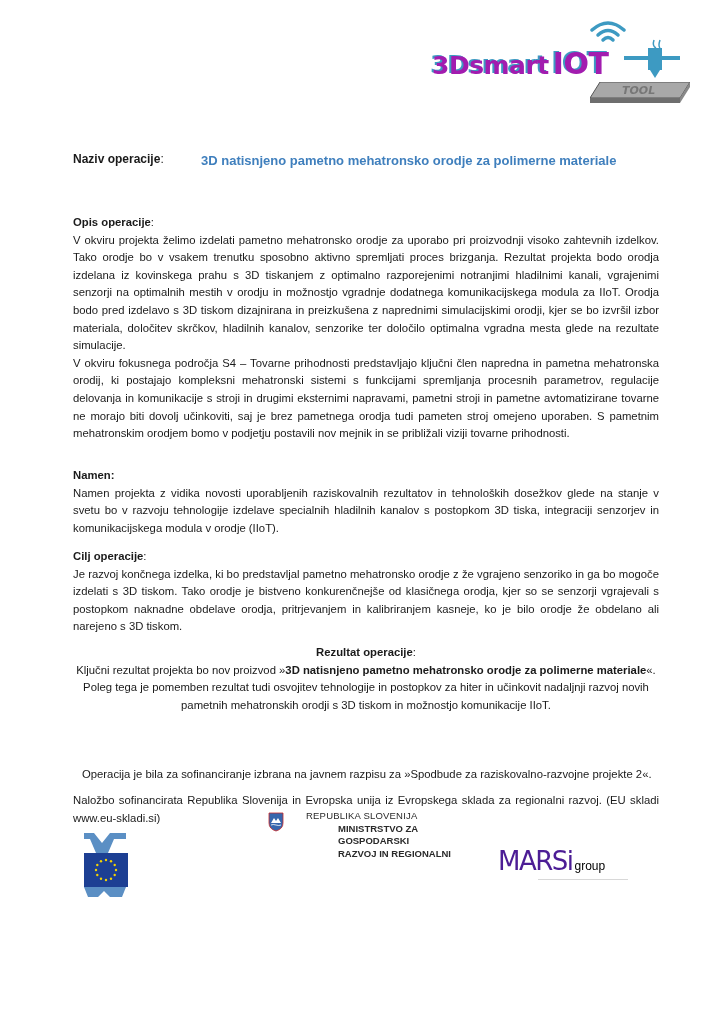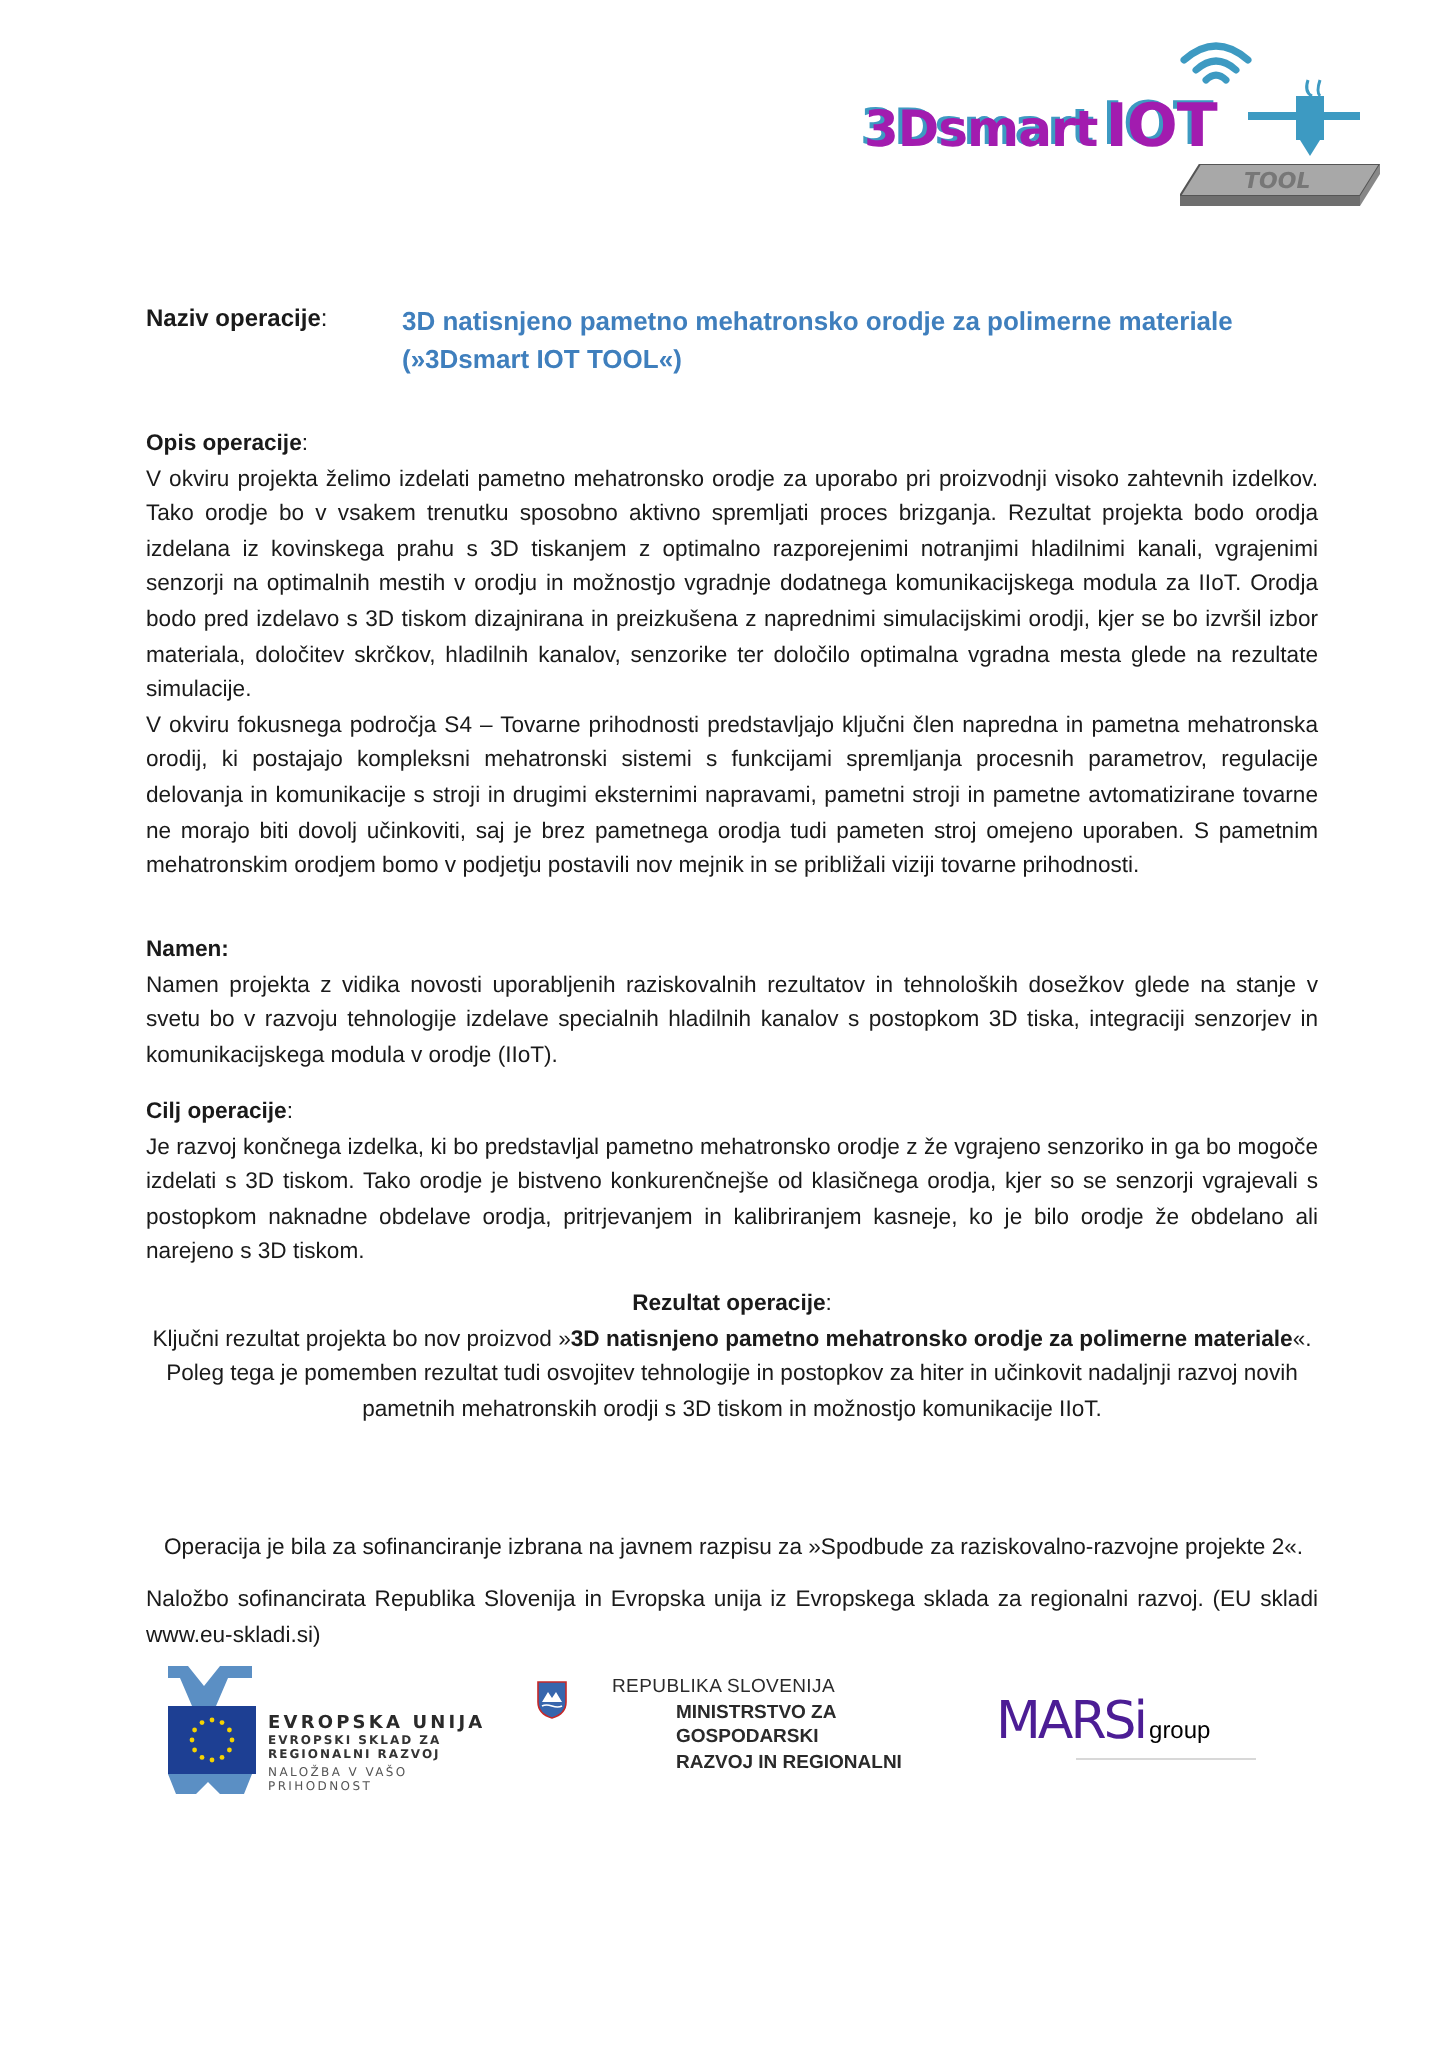--- a/index.html
+++ b/index.html
@@ -38,21 +38,21 @@
   
   .eu-logo { position:absolute; left:82px; top:833px; width:170px; height:62px; }
   .eu-flag { position:absolute; left:2px; top:20px; width:44px; height:34px; background:#1d3f93; }
   .eu-shape-top { position:absolute; left:0; top:0; width:46px; height:20px; }
   .eu-shape-bot { position:absolute; left:0; top:54px; width:46px; height:10px; }
   .eu-text { position:absolute; left:52px; top:24px; color:#3a3a3a; font-family:"DejaVu Sans", sans-serif; }
   .eu-text .l1 { font-size:9px; letter-spacing:1.6px; font-weight:bold; color:#2a2a2a; }
   .eu-text .l2, .eu-text .l3 { font-size:6px; letter-spacing:1px; font-weight:bold; color:#333; }
   .eu-text .l4 { font-size:6px; letter-spacing:1.2px; color:#555; margin-top:2px; }
 
-  .rs-logo { position:absolute; left:266px; top:832px; width:200px; height:50px; }
+  .rs-logo { position:absolute; left:266px; top:804px; width:200px; height:50px; }
   .rs-crest { position:absolute; left:2px; top:8px; width:16px; height:20px; }
   .rs-text { position:absolute; left:40px; top:6px; font-size:9.5px; line-height:12.5px; color:#2a2a2a; }
   .rs-text .t1 { letter-spacing:0.2px; }
   .rs-text .t2, .rs-text .t3 { font-weight:bold;padding-left:32px; }
 
   .marsi-logo { position:absolute; left:498px; top:846px; width:130px; height:36px; }
   .marsi-logo .m { font-size:26px; color:#4c1d95; letter-spacing:-1.5px; font-family:"DejaVu Sans", sans-serif; }
   .marsi-logo .g { font-size:12px; color:#000000; margin-left:2px; }
   .marsi-logo .line { position:absolute; left:40px; top:33px; width:90px; height:1px; background:#d8d8d8; }
 </style>
@@ -82,21 +82,20 @@
       <polygon points="90,16 100,0 100,5 90,21" fill="#888"></polygon>
       <text x="32" y="12" font-size="11" font-style="italic" font-weight="bold" fill="#777" font-family="DejaVu Sans, sans-serif">TOOL</text>
     </svg>
   </div>
 
   <div class="label-naziv">
     <span>Naziv operacije</span><span style="font-weight:normal">:</span>
   </div>
   <div class="title-blue">
     <div>3D natisnjeno pametno mehatronsko orodje za polimerne materiale</div>
-    <div>(»3Dsmart IOT TOOL«)</div>
   </div>
 
   <div class="section sec-opis">
     <span class="h"><span>Opis operacije</span><span class="colon">:</span></span>
     <p>V okviru projekta želimo izdelati pametno mehatronsko orodje za uporabo pri proizvodnji visoko zahtevnih izdelkov. Tako orodje bo v vsakem trenutku sposobno aktivno spremljati proces brizganja. Rezultat projekta bodo orodja izdelana iz kovinskega prahu s 3D tiskanjem z optimalno razporejenimi notranjimi hladilnimi kanali, vgrajenimi senzorji na optimalnih mestih v orodju in možnostjo vgradnje dodatnega komunikacijskega modula za IIoT. Orodja bodo pred izdelavo s 3D tiskom dizajnirana in preizkušena z naprednimi simulacijskimi orodji, kjer se bo izvršil izbor materiala, določitev skrčkov, hladilnih kanalov, senzorike ter določilo optimalna vgradna mesta glede na rezultate simulacije.</p>
     <p>V okviru fokusnega področja S4 – Tovarne prihodnosti predstavljajo ključni člen napredna in pametna mehatronska orodij, ki postajajo kompleksni mehatronski sistemi s funkcijami spremljanja procesnih parametrov, regulacije delovanja in komunikacije s stroji in drugimi eksternimi napravami, pametni stroji in pametne avtomatizirane tovarne ne morajo biti dovolj učinkoviti, saj je brez pametnega orodja tudi pameten stroj omejeno uporaben. S pametnim mehatronskim orodjem bomo v podjetju postavili nov mejnik in se približali viziji tovarne prihodnosti.</p>
   </div>
 
   <div class="section sec-namen">
     <span class="h"><span>Namen</span><span>:</span></span>
@@ -135,26 +134,20 @@
             <circle cx="13.3" cy="22" r="1.2"></circle>
           <circle cx="12" cy="17" r="1.2"></circle>
             <circle cx="13.3" cy="12" r="1.2"></circle>
             <circle cx="17" cy="8.3" r="1.2"></circle>
         </g>
       </svg>
     </div>
     <svg class="eu-shape-bot" viewBox="0 0 46 10">
       <path d="M2 0 L44 0 L40 10 L28 10 L22 4 L16 10 L6 10 Z" fill="#5b8fc4"></path>
     </svg>
-    <div class="eu-text">
-      <div class="l1">EVROPSKA UNIJA</div>
-      <div class="l2">EVROPSKI SKLAD ZA</div>
-      <div class="l3">REGIONALNI RAZVOJ</div>
-      <div class="l4">NALOŽBA V VAŠO PRIHODNOST</div>
-    </div>
   </div>
 
   <div class="rs-logo">
     <svg class="rs-crest" viewBox="0 0 16 20">
       <path d="M1 1 L15 1 L15 11 Q15 17 8 19 Q1 17 1 11 Z" fill="#3766ad" stroke="#c62828" stroke-width="0.8"></path>
       <path d="M3 11 L6 6 L8 9 L10 6 L13 11 Z" fill="#fff"></path>
       <path d="M3 13 Q5 12 8 13 Q11 14 13 13" stroke="#fff" stroke-width="0.8" fill="none"></path>
     </svg>
     <div class="rs-text">
       <div class="t1">REPUBLIKA SLOVENIJA</div>

